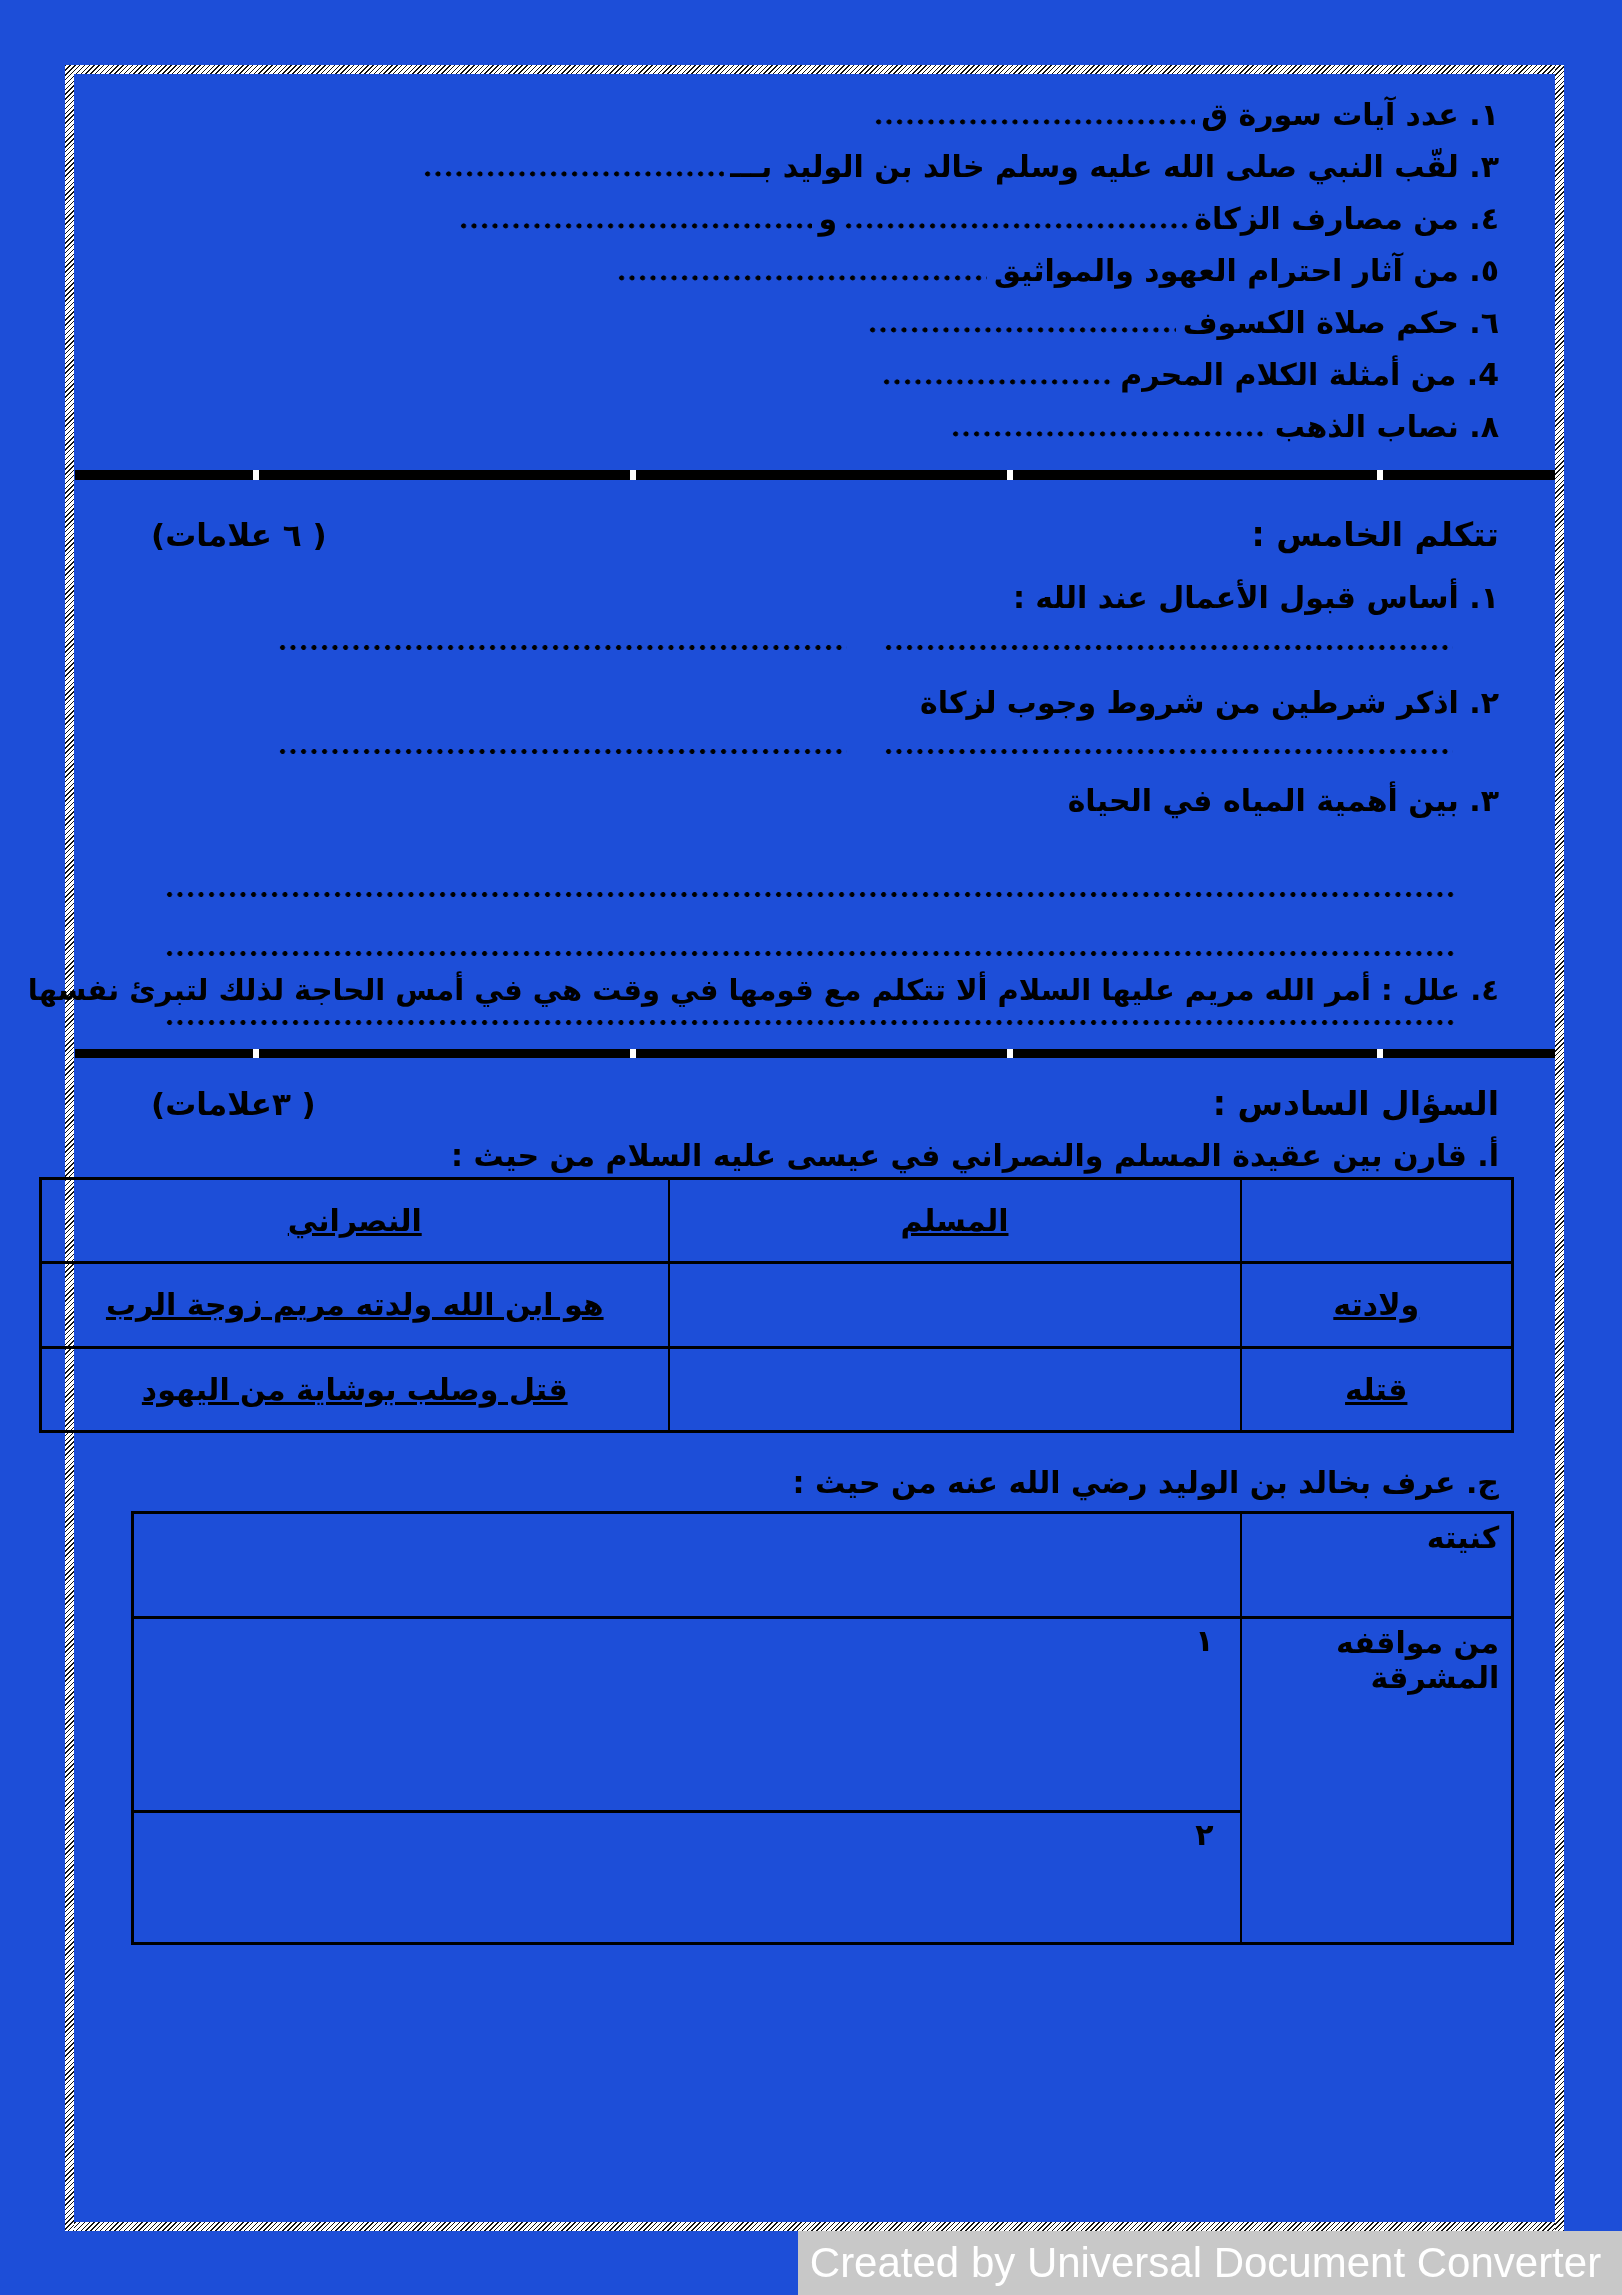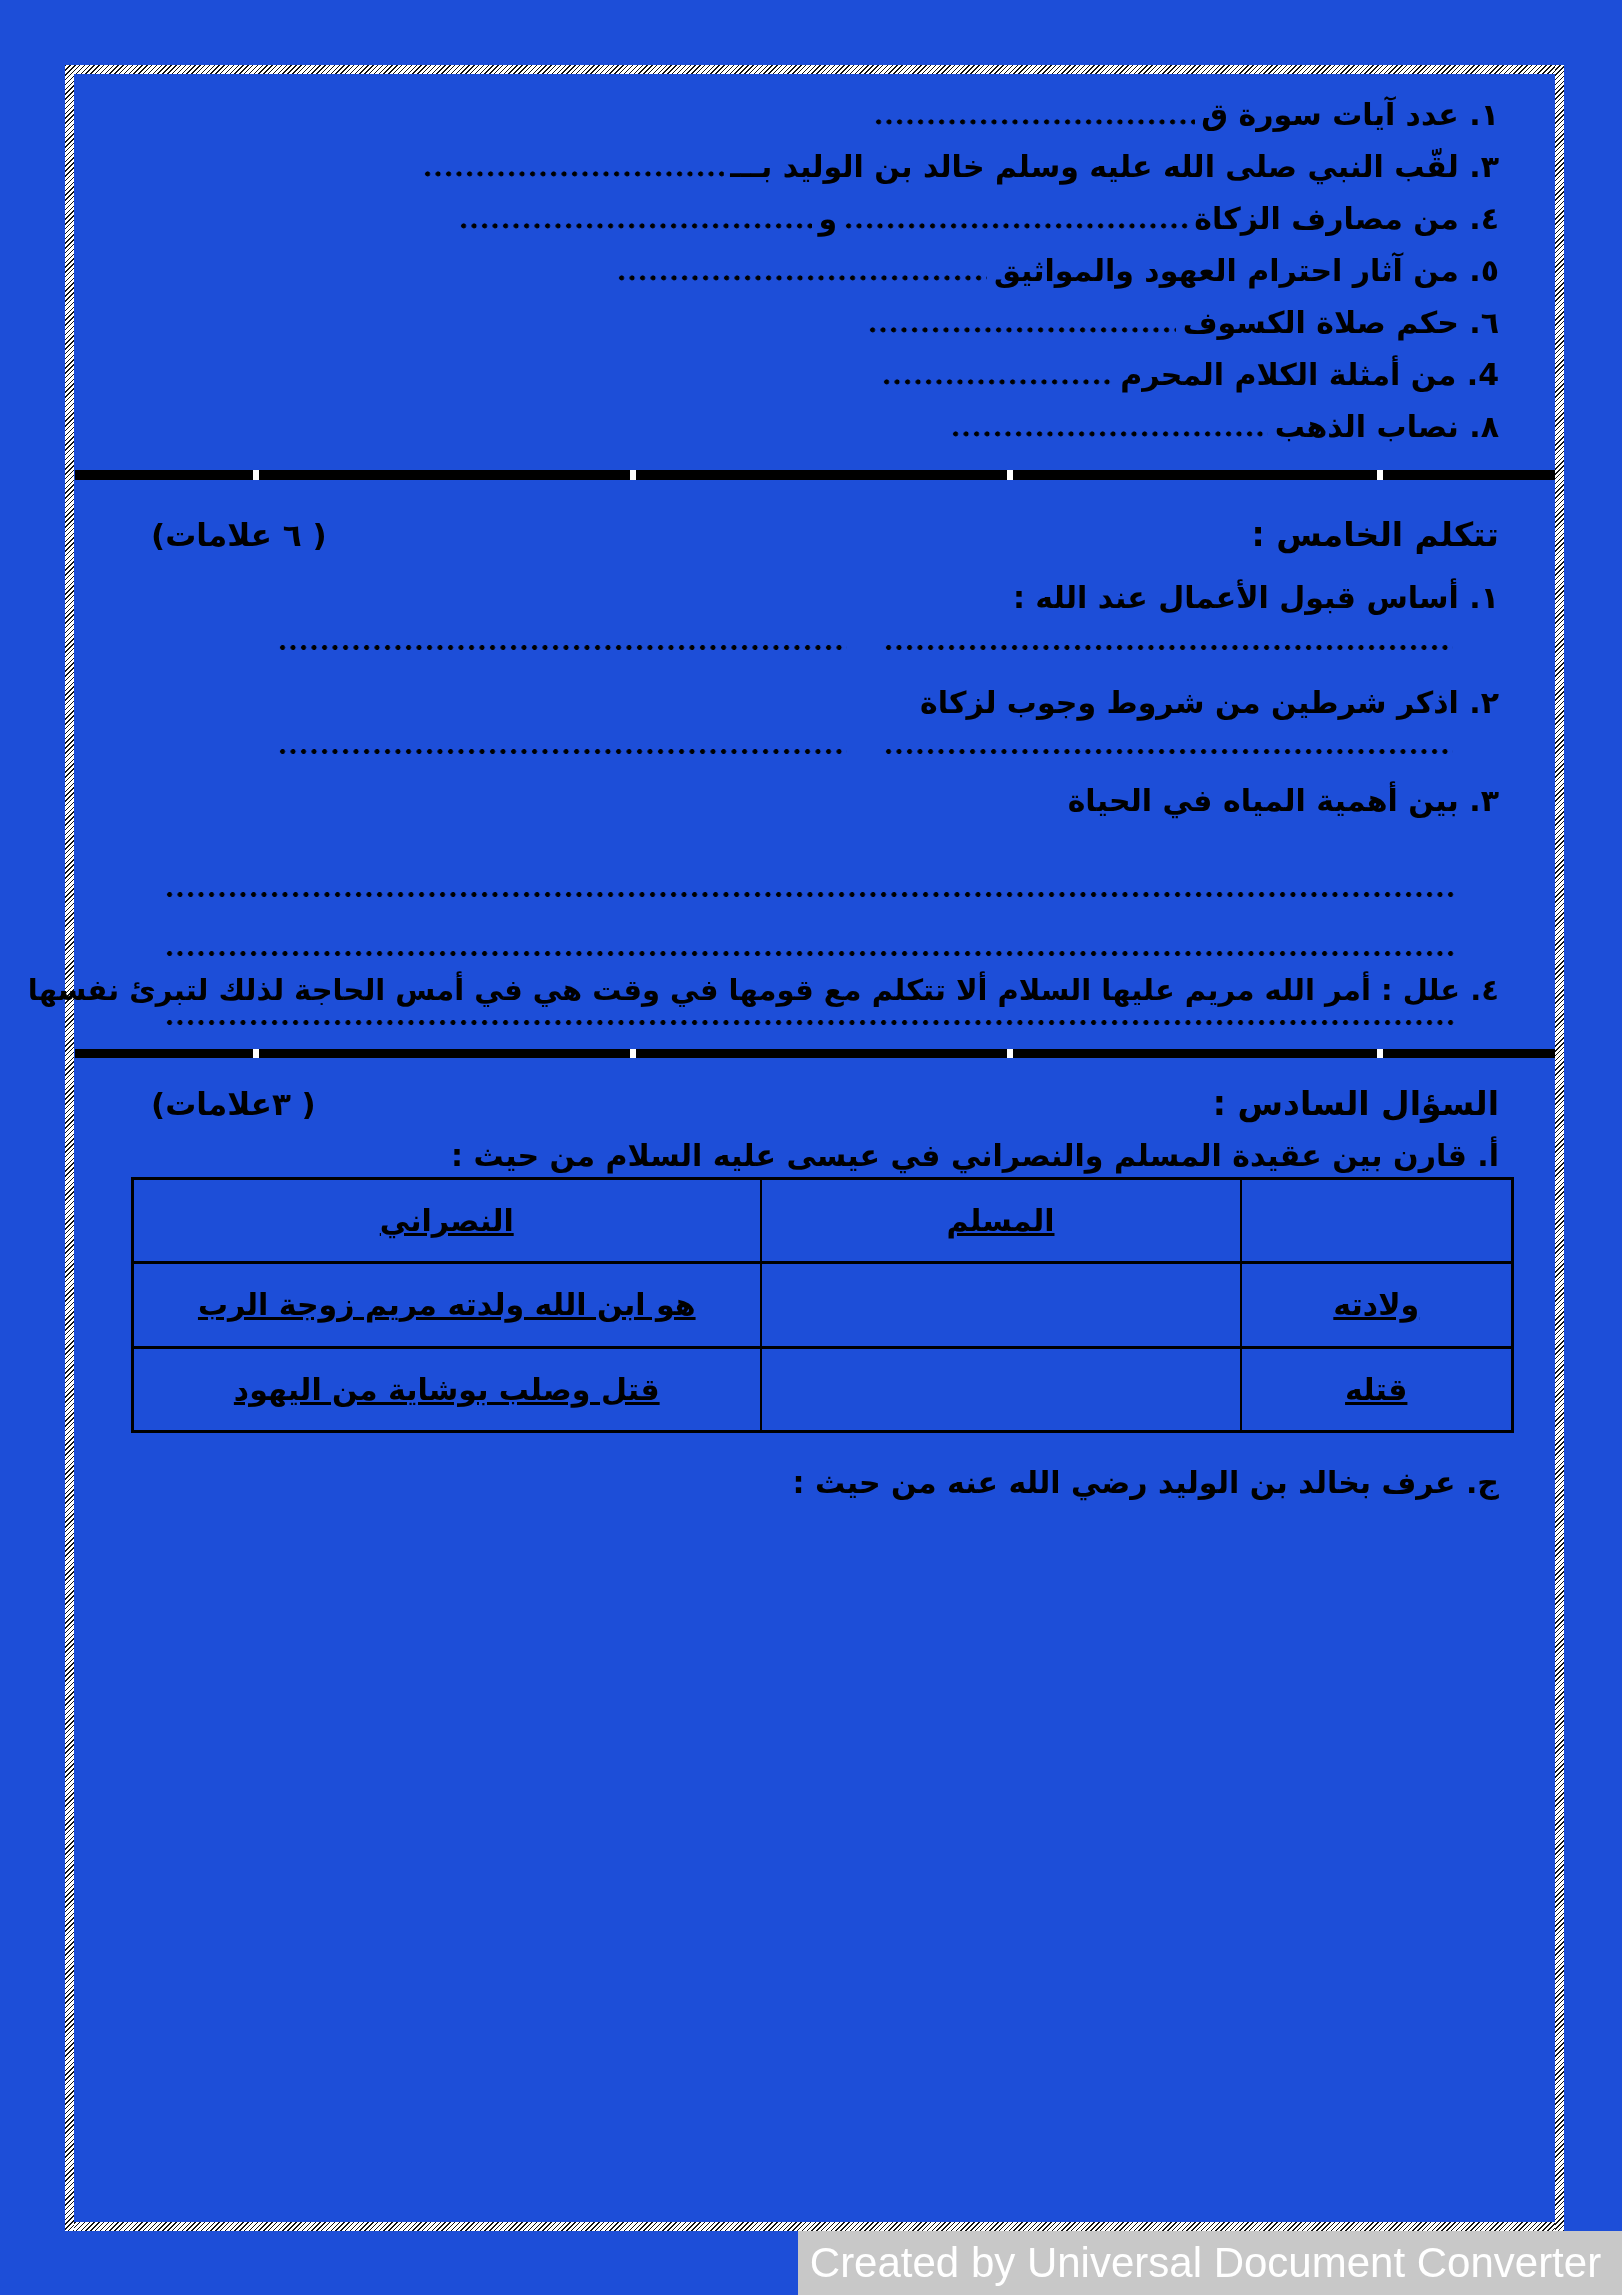--- a/index.html
+++ b/index.html
@@ -66,21 +66,21 @@
   .dotrow.b4  { margin-top:7.9px; }
 
   
   table { border-collapse:collapse; table-layout:fixed; width:1380px; margin-right:41px; }
   .tbl1 { margin-top:1.3px; }
   .tbl2 { margin-top:9.2px; }
   td { border:2.6px solid #000; border-top-width:3.9px; border-bottom-width:3.9px; font-size:30px; font-weight:bold; }
   table { border:3.9px solid #000; }
   .tbl1 td { text-align:center; vertical-align:middle;text-decoration:underline; }
   .tbl1 .c-label { width:272px; }
-  .tbl1 .c-muslim { width:480px; }
+  .tbl1 .c-muslim { width:572px; }
   .tbl1 .c-nasrani { width:628px; }
   .tbl1 tr.hdr td { height:84px; }
   .tbl1 tr.r1 td { height:85px; }
   .tbl1 tr.r2 td { height:84px; }
 
   .tbl2 .c-label { width:272px; }
   .tbl2 .c-big { width:1108px; }
   .tbl2 td { vertical-align:top; text-align:right; }
   .tbl2 .lbl { padding:6.5px 11.8px 0 0; }
   .tbl2 .num { padding:3.9px 26px 0 0; }
@@ -179,19 +179,34 @@
       <tr class="r2">
         <td class="c-label">قتله</td>
         <td class="c-muslim"></td>
         <td class="c-nasrani">قتل وصلب بوشاية من اليهود</td>
       </tr>
     </tbody>
       </table>
 
     <div class="ql partj">ج. عرف بخالد بن الوليد رضي الله عنه من حيث :</div>
 
+    <table class="tbl2">
+      <tbody>
+          <tr class="r1">
+        <td class="c-label lbl">كنيته</td>
+        <td class="c-big"></td>
+      </tr>
+      <tr class="r2">
+        <td class="c-label lbl" rowspan="2">من مواقفه المشرقة</td>
+        <td class="c-big num">١</td>
+      </tr>
+      <tr class="r3">
+        <td class="c-big num">٢</td>
+      </tr>
+    </tbody>
+      </table>
 
   </div>
 
   <div class="watermark">Created by Universal Document Converter</div>
 
 </div>
 
 
 </body></html>

